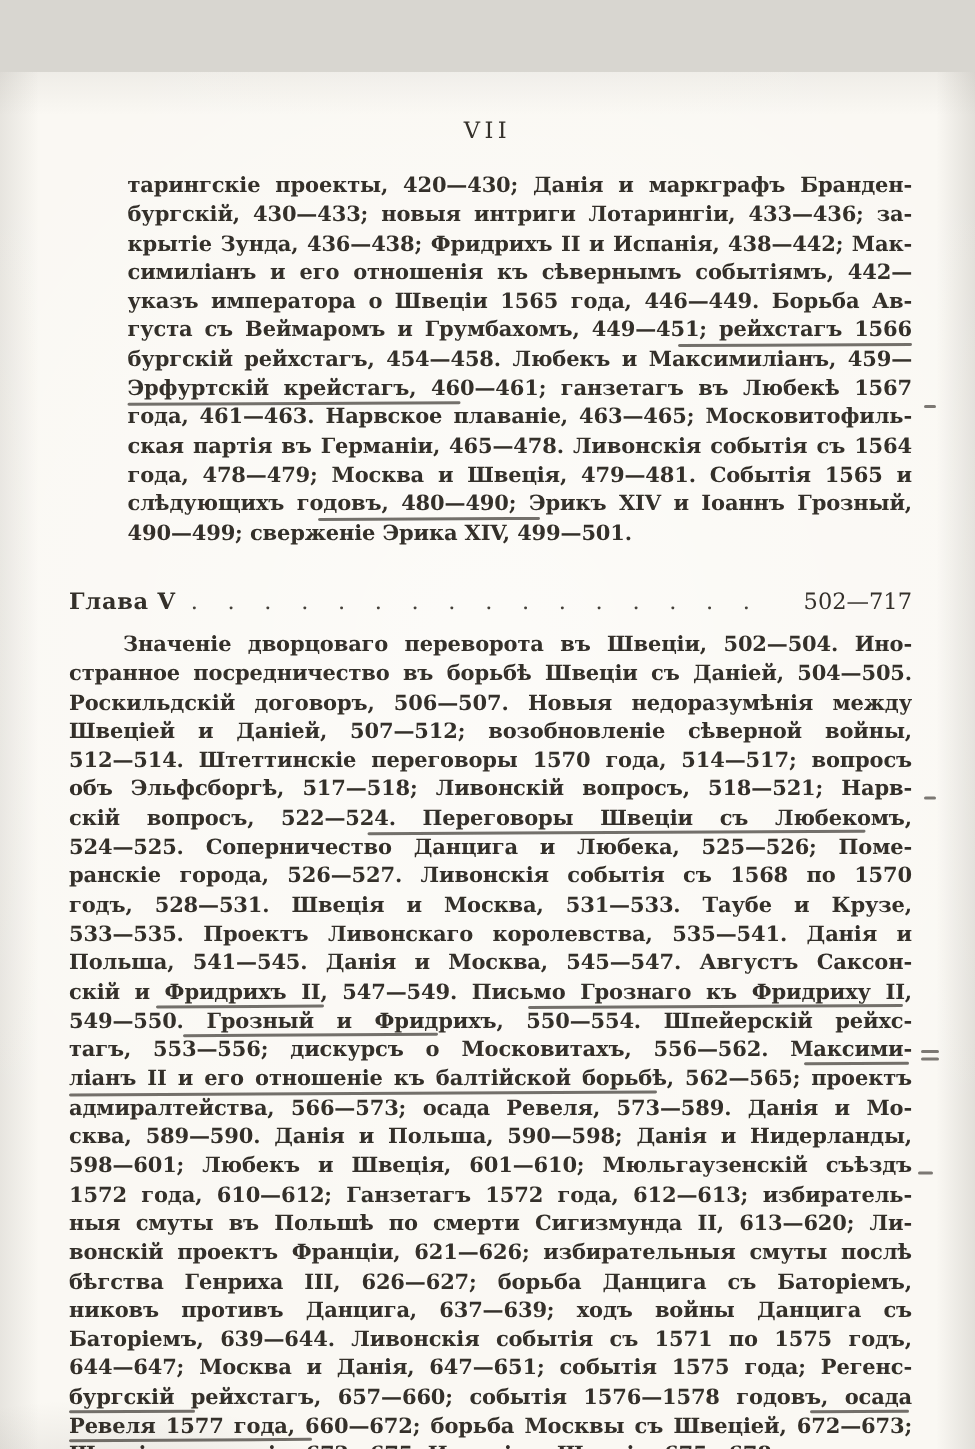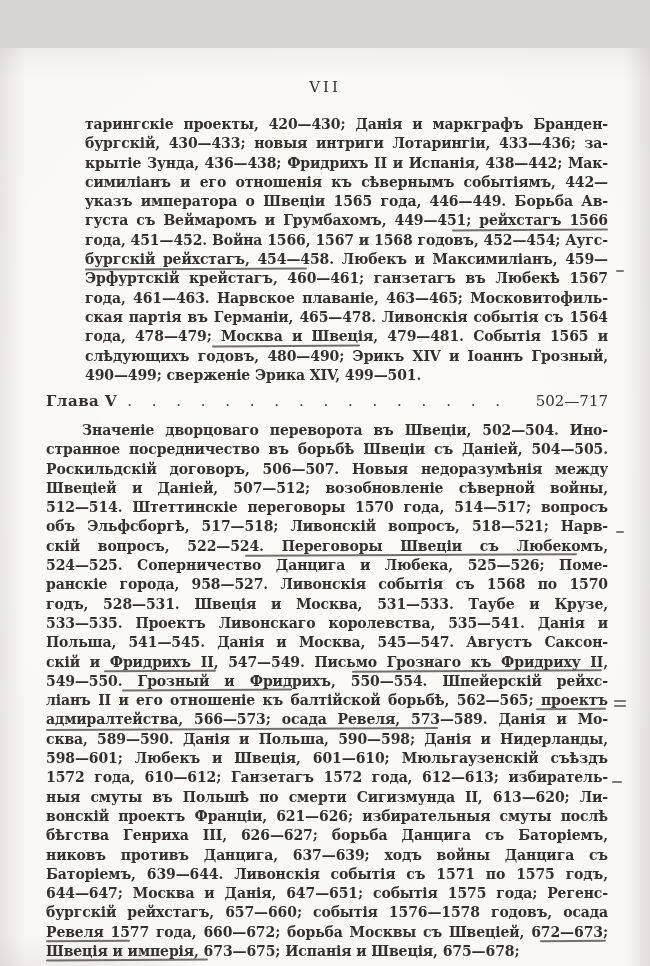--- a/index.html
+++ b/index.html
@@ -61,21 +61,20 @@
 
   <div class="page-number">VII</div>
 
   <div class="toc-block block1">
       <div class="line">тарингскіе проекты, 420—430; Данія и маркграфъ Бранден-</div>
       <div class="line">бургскій, 430—433; новыя интриги Лотарингіи, 433—436; за-</div>
       <div class="line">крытіе Зунда, 436—438; Фридрихъ II и Испанія, 438—442; Мак-</div>
       <div class="line">симиліанъ и его отношенія къ сѣвернымъ событіямъ, 442—446;</div>
       <div class="line">указъ императора о Швеціи 1565 года, 446—449. Борьба Ав-</div>
       <div class="line">густа съ Веймаромъ и Грумбахомъ, 449—451; рейхстагъ 1566</div>
-      <div class="line">года, 451—452. Война 1566, 1567 и 1568 годовъ, 452—454; Аугс-</div>
       <div class="line">бургскій рейхстагъ, 454—458. Любекъ и Максимиліанъ, 459—460.</div>
       <div class="line">Эрфуртскій крейстагъ, 460—461; ганзетагъ въ Любекѣ 1567</div>
       <div class="line">года, 461—463. Нарвское плаваніе, 463—465; Московитофиль-</div>
       <div class="line">ская партія въ Германіи, 465—478. Ливонскія событія съ 1564</div>
       <div class="line">года, 478—479; Москва и Швеція, 479—481. Событія 1565 и</div>
       <div class="line">слѣдующихъ годовъ, 480—490; Эрикъ XIV и Іоаннъ Грозный,</div>
       <div class="line end">490—499; сверженіе Эрика XIV, 499—501.</div>
     </div>
 
   <div class="chapter-heading">
@@ -86,26 +85,27 @@
 
   <div class="toc-block block2">
       <div class="line indent">Значеніе дворцоваго переворота въ Швеціи, 502—504. Ино-</div>
       <div class="line">странное посредничество въ борьбѣ Швеціи съ Даніей, 504—505.</div>
       <div class="line">Роскильдскій договоръ, 506—507. Новыя недоразумѣнія между</div>
       <div class="line">Швеціей и Даніей, 507—512; возобновленіе сѣверной войны,</div>
       <div class="line">512—514. Штеттинскіе переговоры 1570 года, 514—517; вопросъ</div>
       <div class="line">объ Эльфсборгѣ, 517—518; Ливонскій вопросъ, 518—521; Нарв-</div>
       <div class="line">скій вопросъ, 522—524. Переговоры Швеціи съ Любекомъ,</div>
       <div class="line">524—525. Соперничество Данцига и Любека, 525—526; Поме-</div>
-      <div class="line">ранскіе города, 958—527. Ливонскія событія съ 1568 по 1570</div>
+      <div class="line">ранскіе города, 526—527. Ливонскія событія съ 1568 по 1570</div>
       <div class="line">годъ, 528—531. Швеція и Москва, 531—533. Таубе и Крузе,</div>
       <div class="line">533—535. Проектъ Ливонскаго королевства, 535—541. Данія и</div>
       <div class="line">Польша, 541—545. Данія и Москва, 545—547. Августъ Саксон-</div>
       <div class="line">скій и Фридрихъ II, 547—549. Письмо Грознаго къ Фридриху II,</div>
       <div class="line">549—550. Грозный и Фридрихъ, 550—554. Шпейерскій рейхс-</div>
+      <div class="line">тагъ, 553—556; дискурсъ о Московитахъ, 556—562. Максими-</div>
       <div class="line">ліанъ II и его отношеніе къ балтійской борьбѣ, 562—565; проектъ</div>
       <div class="line">адмиралтейства, 566—573; осада Ревеля, 573—589. Данія и Мо-</div>
       <div class="line">сква, 589—590. Данія и Польша, 590—598; Данія и Нидерланды,</div>
       <div class="line">598—601; Любекъ и Швеція, 601—610; Мюльгаузенскій съѣздъ</div>
       <div class="line">1572 года, 610—612; Ганзетагъ 1572 года, 612—613; избиратель-</div>
       <div class="line">ныя смуты въ Польшѣ по смерти Сигизмунда II, 613—620; Ли-</div>
       <div class="line">вонскій проектъ Франціи, 621—626; избирательныя смуты послѣ</div>
       <div class="line">бѣгства Генриха III, 626—627; борьба Данцига съ Баторіемъ,</div>
       <div class="line">никовъ противъ Данцига, 637—639; ходъ войны Данцига съ</div>
       <div class="line">Баторіемъ, 639—644. Ливонскія событія съ 1571 по 1575 годъ,</div>

